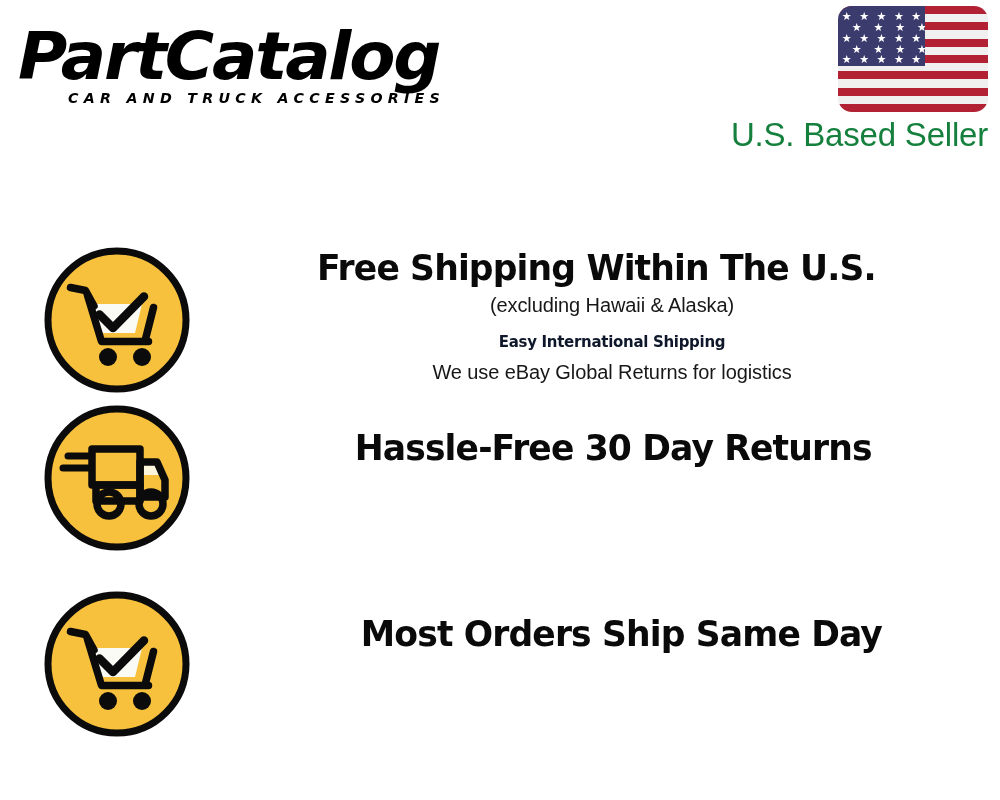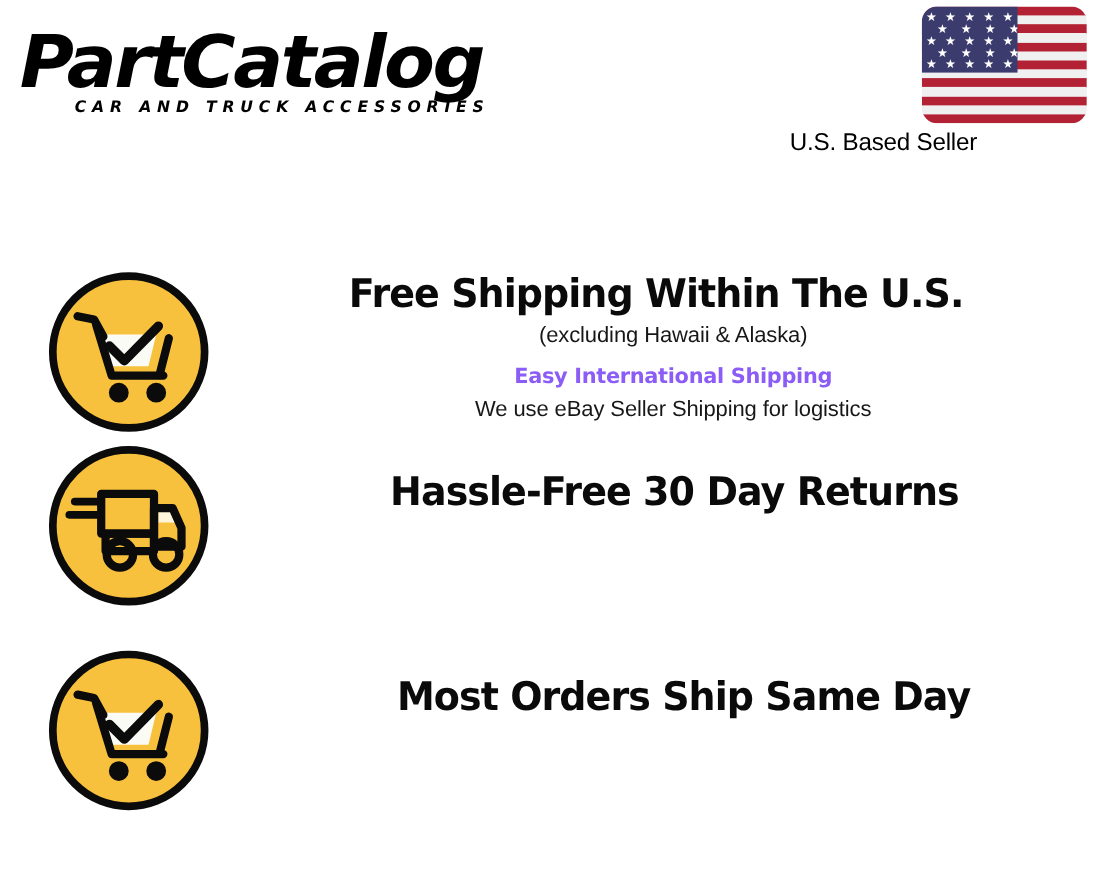--- a/index.html
+++ b/index.html
@@ -100,26 +100,26 @@
     display: flex;
     justify-content: space-around;
     align-items: center;
     color: #ffffff;
     font-size: 11px;
     line-height: 11px;
   }
   .seller-label {
     display: block;
     margin-top: 4px;
-    font-size: 22px;
+    font-size: 33px;
     font-weight: 400;
     letter-spacing: -0.2px;
-    color: #000000;
-    white-space: nowrap;
-    text-align: left;
+    color: #15803d;
+    white-space: nowrap;
+    text-align: right;
   }
 
   
   .feature {
     position: absolute;
     left: 0;
     width: 1000px;
     display: flex;
     align-items: flex-start;
   }
@@ -159,24 +159,24 @@
   .f-sub {
     font-size: 20px;
     line-height: 30px;
     font-weight: 400;
     color: #171717;
     letter-spacing: -0.1px;
     white-space: nowrap;
   }
   .f-sub-bold {
     font-family: "DejaVu Sans", sans-serif;
-    font-size: 19px;
+    font-size: 15px;
     line-height: 30px;
     font-weight: 700;
-    color: #8b5cf6;
+    color: #0f172a;
     letter-spacing: -0.3px;
     margin-top: 7px;
     white-space: nowrap;
   }
   .f-title-mid {
     padding-top: 24px;
   }
 </style>
 </head>
 <body>
@@ -258,21 +258,21 @@
         <path d="M58.5 70.5 L72 84 L103 52.5" fill="none" stroke="#0B0B0B" stroke-width="8.5" stroke-linecap="round" stroke-linejoin="round"></path>
 
         <circle cx="67" cy="113" r="9" fill="#0B0B0B"></circle>
         <circle cx="101" cy="113" r="9" fill="#0B0B0B"></circle>
       </svg>
     </div>
     <div class="feature-text">
       <div class="f-title">Free Shipping Within The U.S.</div>
       <div class="f-sub">(excluding Hawaii &amp; Alaska)</div>
       <div class="f-sub-bold">Easy International Shipping</div>
-      <div class="f-sub">We use eBay Seller Shipping for logistics</div>
+      <div class="f-sub">We use eBay Global Returns for logistics</div>
     </div>
   </div>
 
   <div class="feature" id="feature-returns">
     <div class="badge">
       <svg width="152" height="152" viewBox="0 0 152 152" aria-hidden="true">
         <circle cx="76" cy="76" r="69" fill="#F8C13D" stroke="#0B0B0B" stroke-width="7"></circle>
 
         <path d="M103 60 L116 60 L120 73 L103 73 Z" fill="#FDF6DC"></path>
 

